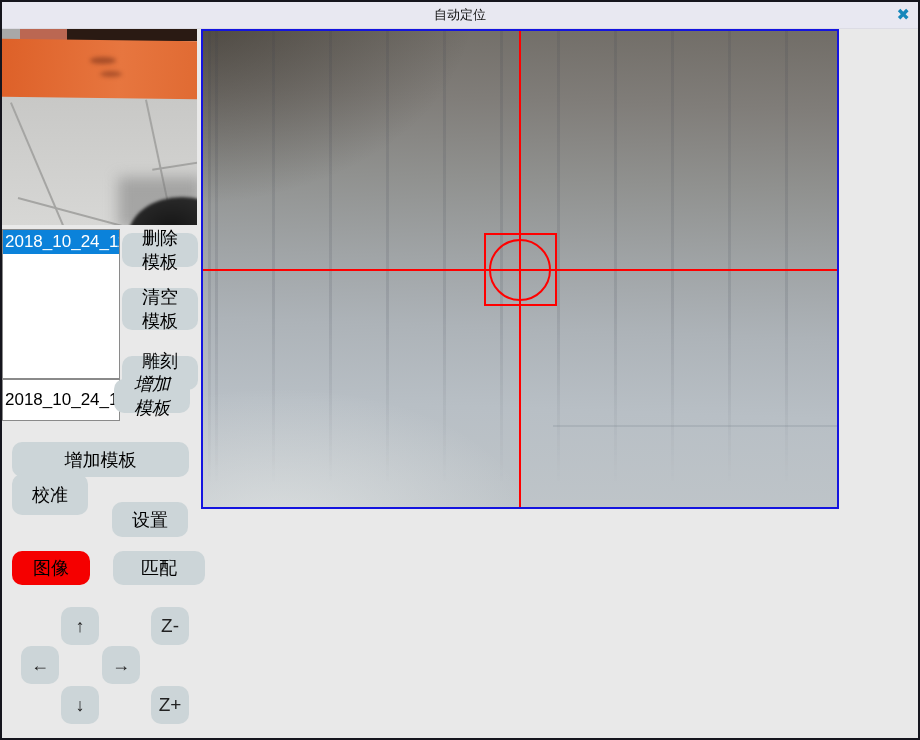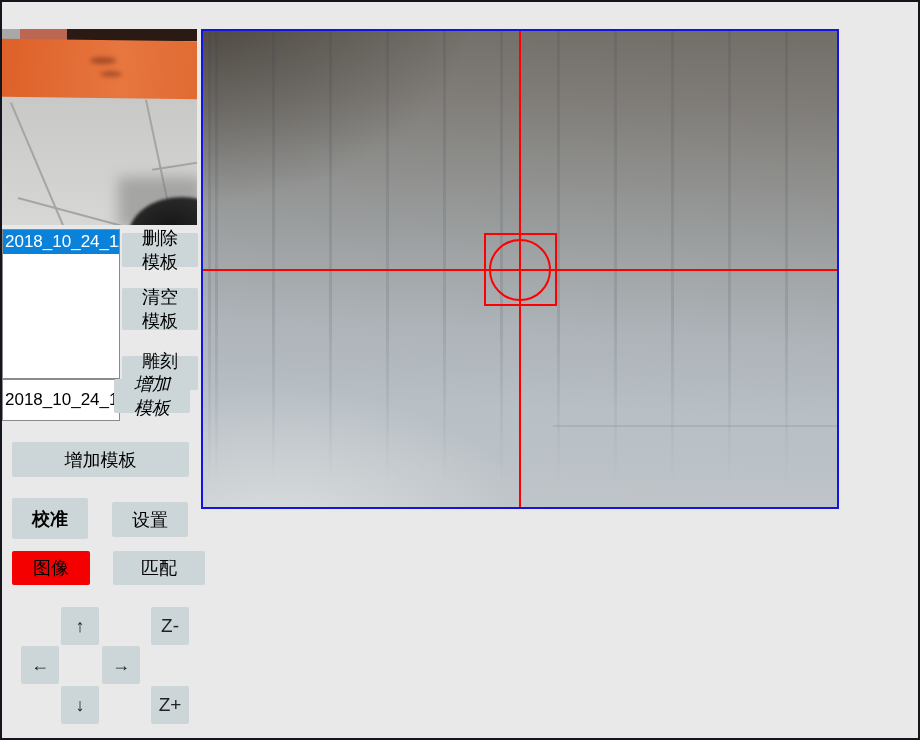--- a/index.html
+++ b/index.html
@@ -37,29 +37,29 @@
   
   .listbox{position:absolute;left:0;top:227px;width:118px;height:150px;background:#ffffff;
            border:1px solid #8a8a8a;box-sizing:border-box;overflow:hidden;}
   .listitem{height:24px;line-height:24px;font-size:17px;color:#fff;background:#0b82da;
             padding-left:2px;white-space:nowrap;}
   .namefield{position:absolute;left:0;top:377px;width:118px;height:42px;background:#ffffff;
              border:1px solid #8a8a8a;box-sizing:border-box;font-family:"Liberation Sans","DejaVu Sans",sans-serif;
              font-size:17px;color:#000;padding:0 0 0 2px;outline:none;}
 
   
-  .btn{position:absolute;background:#ccd5d8;border:none;border-radius:2px;color:#000;
+  .btn{position:absolute;background:#ccd5d8;border:none;border-radius:10px;color:#000;
        font-family:"Liberation Sans","DejaVu Sans",sans-serif;font-size:18px;
        display:flex;align-items:center;justify-content:center;cursor:pointer;padding:12px;text-align:center;}
   .b-del{left:120px;top:231px;width:76px;height:34px;}
   .b-clear{left:120px;top:286px;width:76px;height:42px;}
   .b-engrave{left:120px;top:354px;width:76px;height:34px;}
   .b-add{left:112px;top:377px;width:76px;height:34px;font-style:italic;}
   .b-cut{left:10px;top:440px;width:177px;height:35px;}
-  .b-cal{left:10px;top:496px;width:76px;height:41px;font-weight:bold;}
+  .b-cal{left:10px;top:472px;width:76px;height:41px;}
   .b-set{left:110px;top:500px;width:76px;height:35px;}
   .b-img{left:10px;top:549px;width:78px;height:34px;background:#f50000;}
   .b-match{left:111px;top:549px;width:92px;height:34px;}
   .jog{width:38px;height:38px;font-size:18px;color:#222;}
   .b-up{left:59px;top:605px;}
   .b-zm{left:149px;top:605px;font-size:19px;}
   .b-left{left:19px;top:644px;}
   .b-right{left:100px;top:644px;}
   .b-down{left:59px;top:684px;}
   .b-zp{left:149px;top:684px;font-size:19px;}
@@ -81,20 +81,24 @@
   .cross-v{left:316px;top:0;width:2px;height:476px;background:#ff0000;}
   .cross-h{left:0;top:238px;width:634px;height:2px;background:#ff0000;}
   .roi-square{left:281px;top:202px;width:73px;height:73px;border:2px solid #ff0000;box-sizing:border-box;}
   .roi-circle{left:286px;top:208px;width:62px;height:62px;border:2px solid #ff0000;border-radius:50%;box-sizing:border-box;}
 </style>
 </head>
 <body>
 
 <div class="window">
 
+  <div class="titlebar">
+    <span class="title">自动定位</span>
+    <span class="close">✖</span>
+  </div>
 
   <div class="thumb">
     <div class="t-gray"></div>
     <div class="t-salmon"></div>
     <div class="t-dark"></div>
     <div class="t-tiles">
       <div class="g1"></div>
       <div class="g2"></div>
       <div class="g3"></div>
       <div class="g4"></div>

